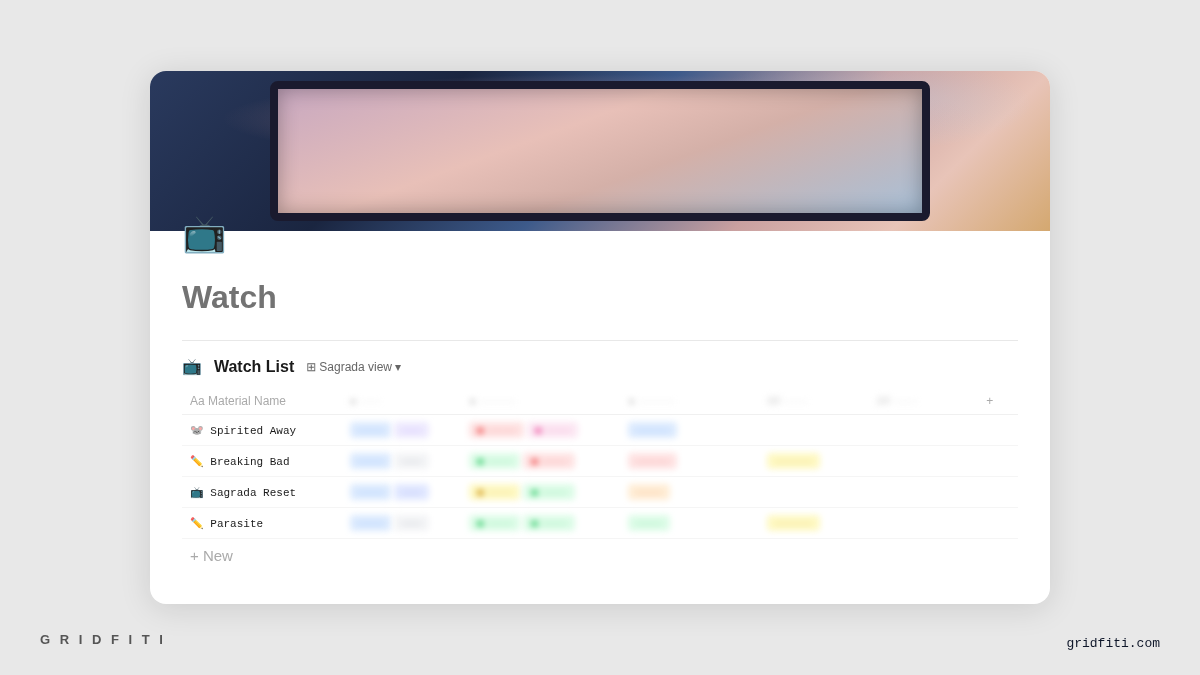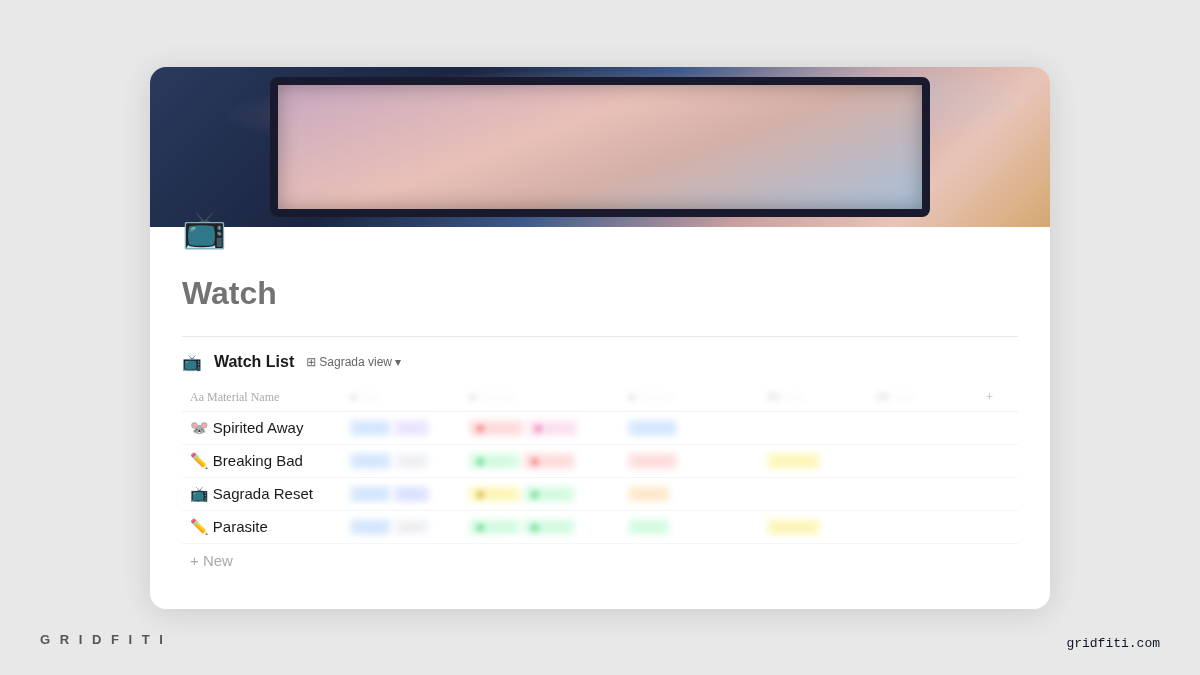--- a/index.html
+++ b/index.html
@@ -118,42 +118,42 @@
     }
 
     table {
       width: 100%;
       border-collapse: collapse;
       font-size: 13px;
     }
 
     thead tr {
       border-bottom: 1px solid #f0f0f0;
-      font-family: Liberation Serif, serif;
     }
 
     th {
       padding: 6px 8px;
       text-align: left;
       color: #aaa;
       font-weight: 400;
       font-size: 12px;
       white-space: nowrap;
     }
 
     td {
       padding: 7px 8px;
       border-bottom: 1px solid #f5f5f5;
       vertical-align: middle;
     }
 
     .row-title {
-      font-size: 15px;
+      font-size: 11px;
       color: #1a1a1a;
       white-space: nowrap;
+      font-family: Liberation Mono, monospace;
     }
 
     .tag-group {
       display: flex;
       gap: 3px;
       flex-wrap: wrap;
     }
 
     .tag {
       padding: 2px 6px;

